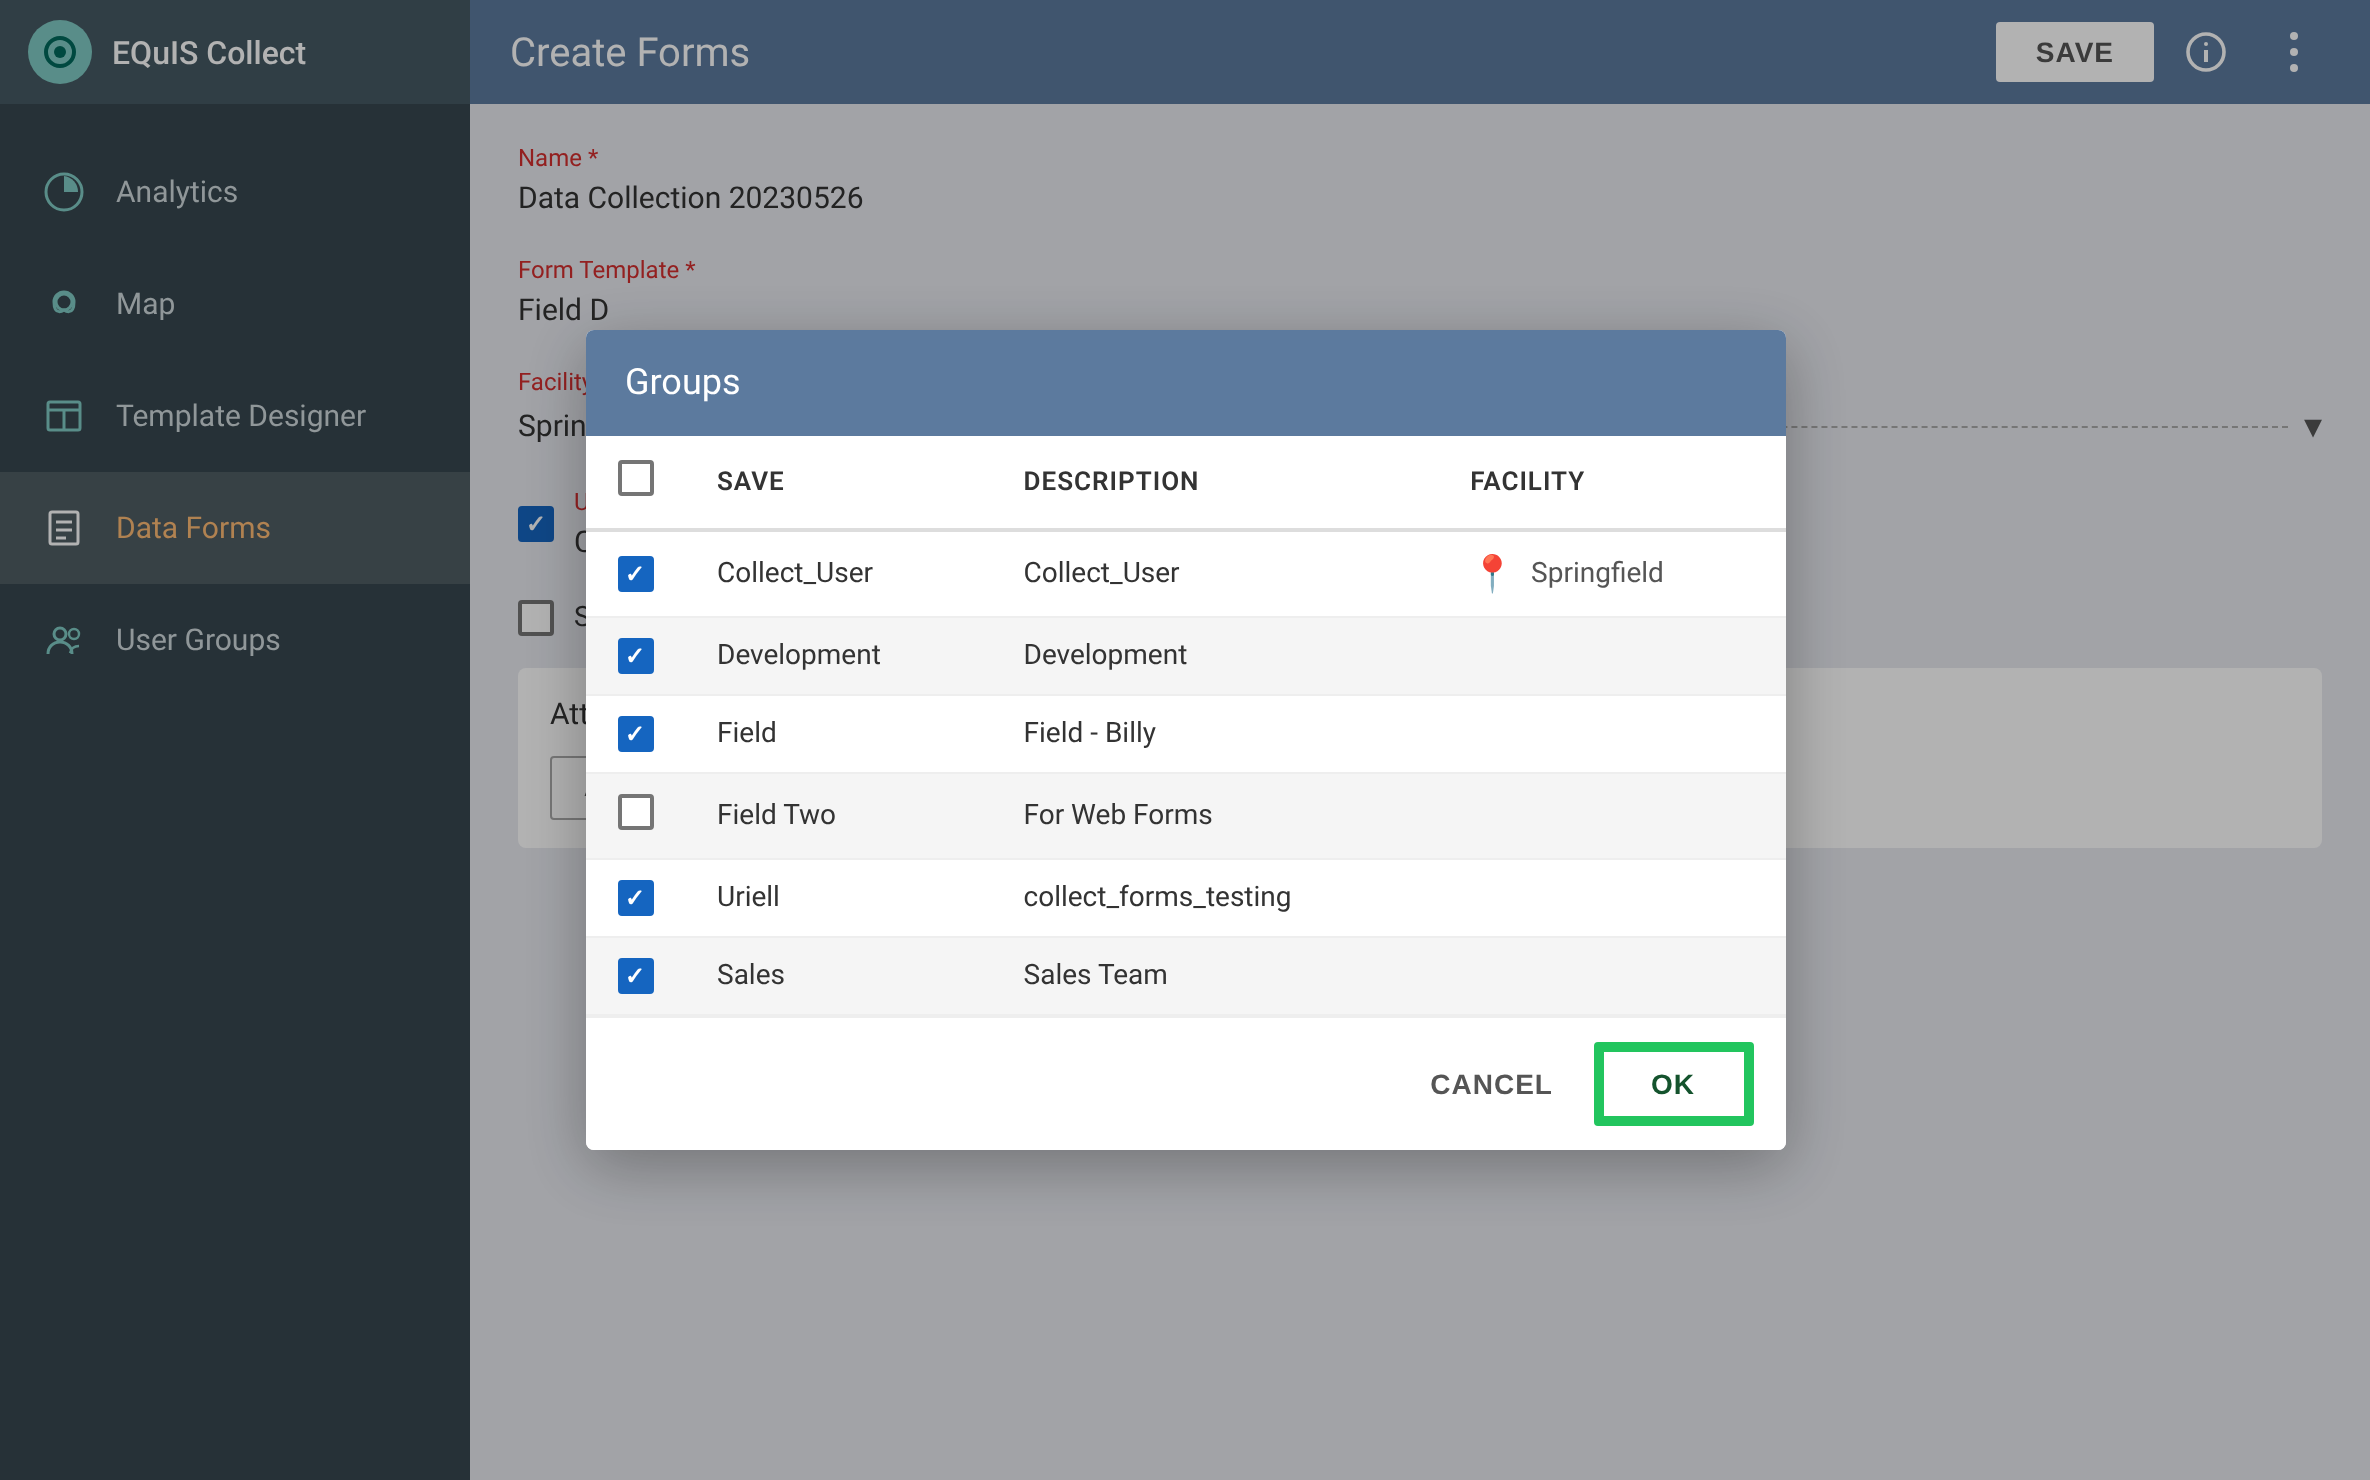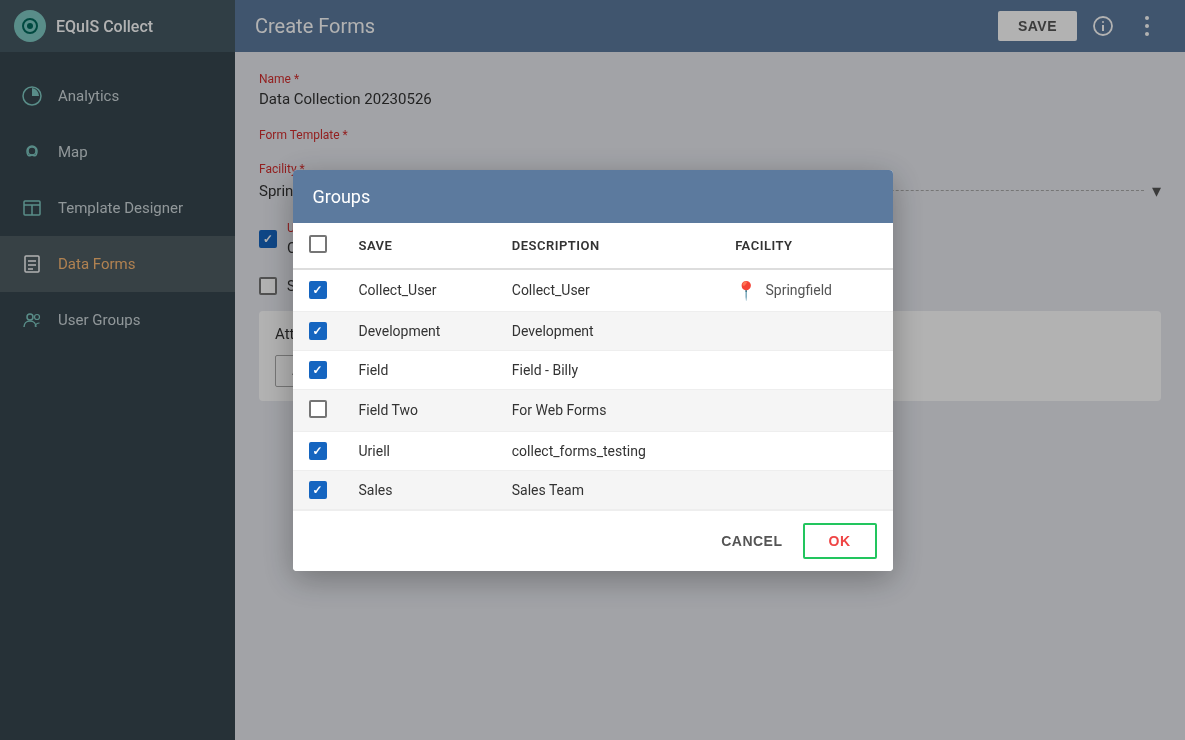--- a/index.html
+++ b/index.html
@@ -50,21 +50,21 @@
     .groups-table tbody tr:nth-child(even) { background: #f5f5f5; }
     .groups-table tbody tr:nth-child(odd) { background: #fff; }
     .cb-col { width: 50px; }
     .facility-cell { display: flex; align-items: center; gap: 8px; color: #555; }
     .checkbox-checked { width: 18px; height: 18px; background: #1565c0; border: 2px solid #1565c0; border-radius: 2px; display: inline-flex; align-items: center; justify-content: center; cursor: pointer; flex-shrink: 0; }
     .checkbox-checked::after { content: '✓'; color: #fff; font-size: 12px; font-weight: bold; }
     .checkbox-unchecked { width: 18px; height: 18px; background: #fff; border: 2px solid #757575; border-radius: 2px; display: inline-flex; cursor: pointer; flex-shrink: 0; }
 
     .dialog-footer { padding: 12px 16px; display: flex; justify-content: flex-end; gap: 0; background: #fff; border-top: 1px solid #eee; }
     .btn-cancel { background: transparent; border: none; color: #555; padding: 8px 20px; font-size: 14px; font-weight: 600; letter-spacing: 0.5px; cursor: pointer; }
-    .btn-ok { background: #fff; border: 2px solid #22c55e; color: #ef4444; padding: 8px 24px; font-size: 14px; font-weight: 600; letter-spacing: 0.5px; cursor: pointer; border-radius: 2px; }
+    .btn-ok { background: #fff; border: 5px solid #22c55e; color: #14532d; padding: 8px 24px; font-size: 14px; font-weight: 600; letter-spacing: 0.5px; cursor: pointer; border-radius: 2px; }
 
     .sync-row { display: flex; align-items: center; gap: 10px; margin-bottom: 16px; }
 
     .attachments-section { background: #fff; border-radius: 4px; padding: 14px 16px; }
     .attachments-title { font-size: 15px; color: #333; margin-bottom: 12px; }
   </style>
 </head>
 <body>
 
 <div class="app-container">
@@ -164,20 +164,21 @@
 
     <div class="main-content">
 
       <div class="form-row">
         <div class="field-label">Name *</div>
         <div class="field-value">Data Collection 20230526</div>
       </div>
 
       <div class="form-row">
         <div class="field-label">Form Template *</div>
+        <div class="field-value">Field D</div>
       </div>
 
       <div class="form-row">
         <div class="field-label">Facility *</div>
         <div style="display:flex; align-items:center; gap:8px;">
           <span class="field-value">Spring</span>
           <div style="border-bottom: 1px dashed #aaa; flex:1; min-width:200px;"></div>
           <span style="color:#555; font-size:18px; cursor:pointer;">▾</span>
         </div>
       </div>

